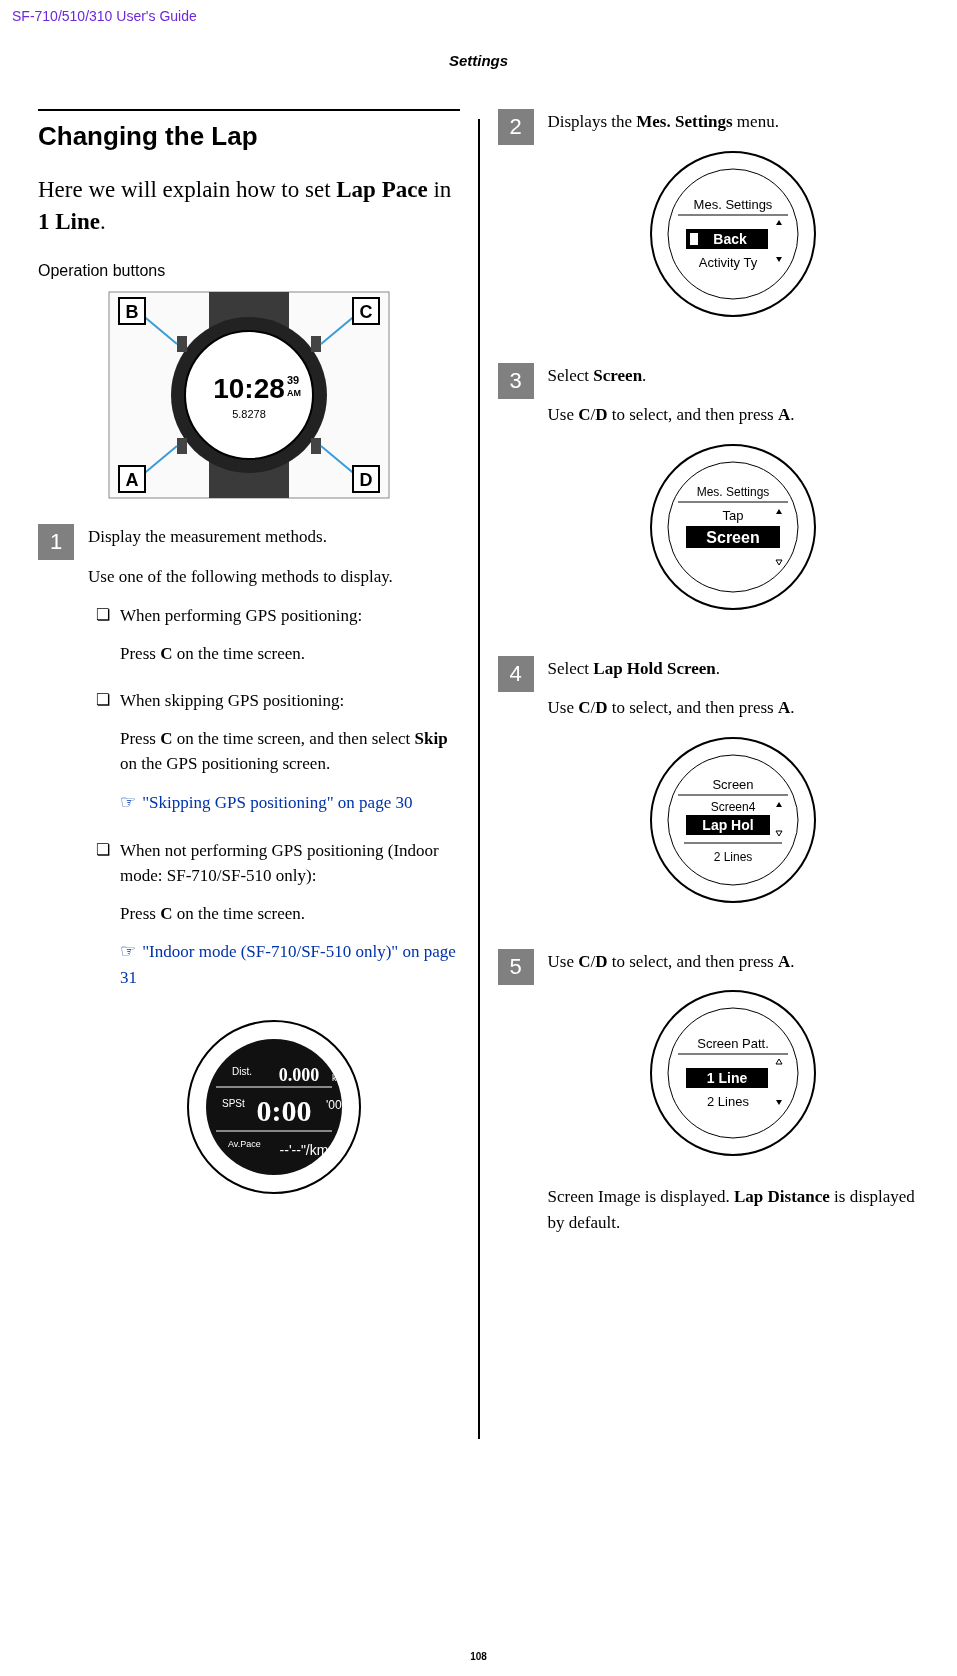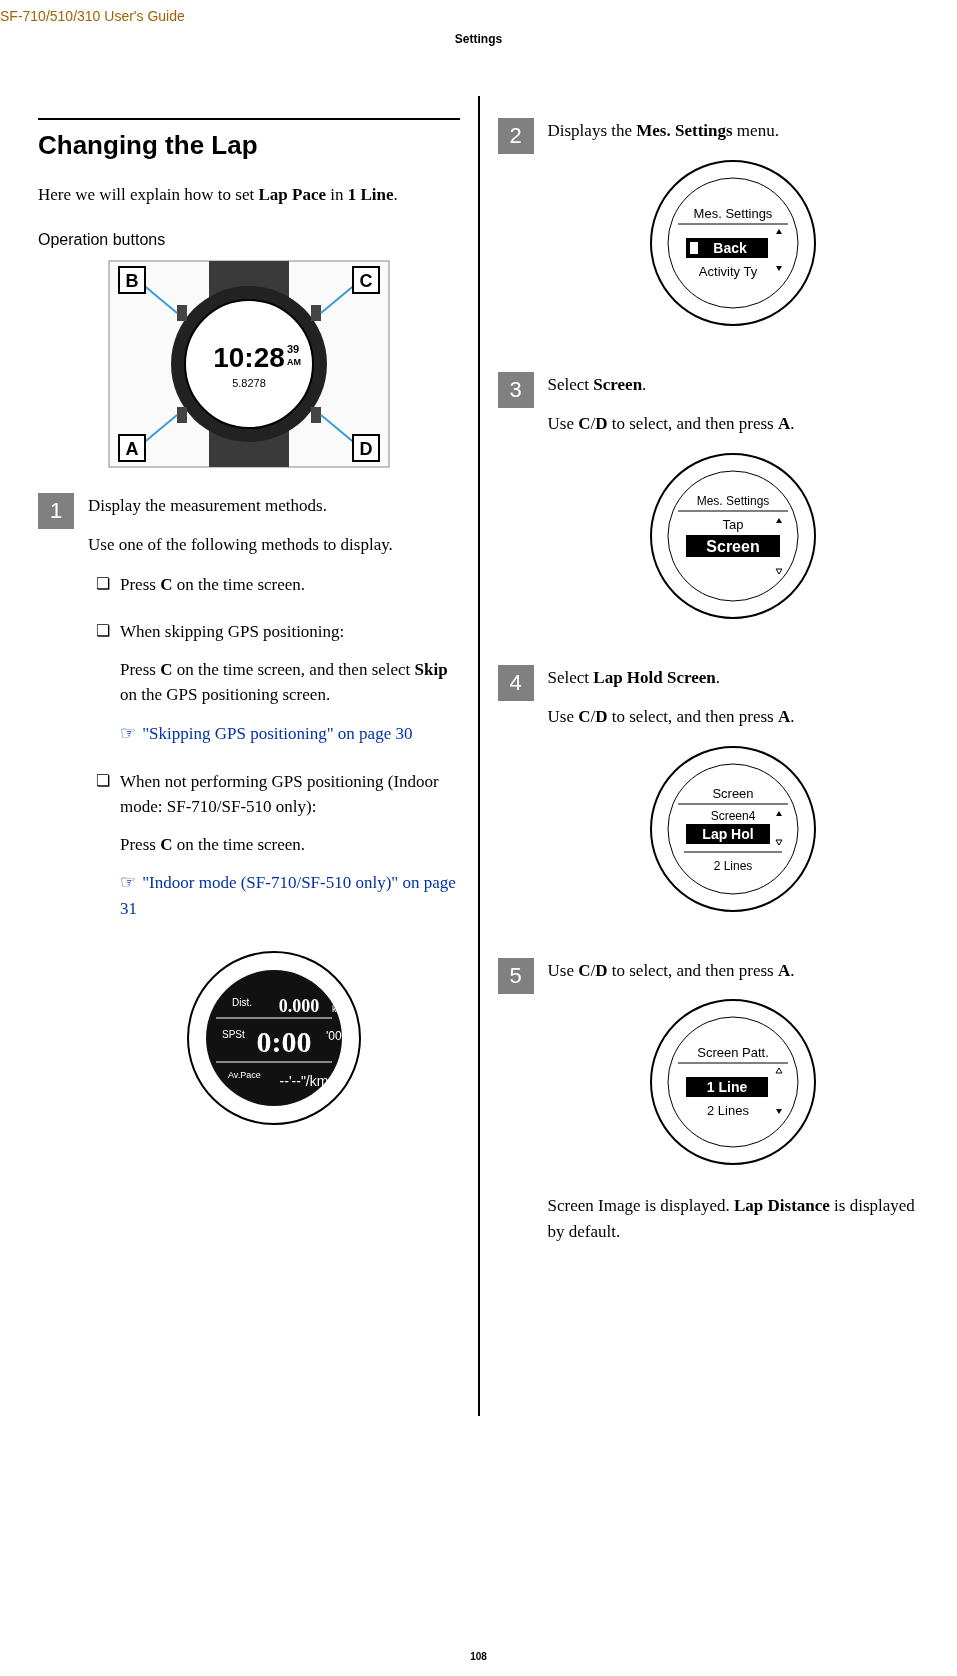--- a/index.html
+++ b/index.html
@@ -5,57 +5,58 @@
   * { box-sizing: border-box; margin: 0; padding: 0; }
   body {
     font-family: Georgia, 'Times New Roman', serif;
     color: #000;
     background: #fff;
     width: 957px;
     height: 1676px;
     position: relative;
   }
   .header-bar {
-    padding: 8px 0;
+    padding: 8px 12px;
     font-family: Arial, Helvetica, sans-serif;
     font-size: 14px;
-    color: #a16207;
+    color: #6d28d9;
   }
   .section-title {
     text-align: center;
     font-family: Arial, Helvetica, sans-serif;
     font-weight: bold;
-    font-size: 12px;
+    font-size: 15px;
+    margin-top: 20px;
     margin-bottom: 40px;
+    font-style: italic;
   }
   .content-wrap {
     display: flex;
     padding: 0 20px;
   }
   .col {
     flex: 1;
     padding: 0 18px;
-    margin-top: 32px;
   }
   .divider {
     width: 2px;
     background: #000;
     margin-top: 10px;
     height: 1320px;
   }
   .main-heading {
     font-family: Arial, Helvetica, sans-serif;
     font-weight: bold;
     font-size: 26px;
     border-top: 2px solid #000;
     padding-top: 10px;
     margin-bottom: 22px;
   }
   .intro {
-    font-size: 17px;
+    font-size: 23px;
     margin-bottom: 24px;
     line-height: 1.4;
   }
   .sub-heading {
     font-family: Arial, Helvetica, sans-serif;
     font-weight: normal;
     font-size: 16px;
     margin-bottom: 10px;
   }
   .watch-diagram {
@@ -172,20 +173,21 @@
 
     <div class="step">
       <div class="step-num">1</div>
       <div class="step-body">
         <p>Display the measurement methods.</p>
         <p>Use one of the following methods to display.</p>
 
         <div class="bullet">
           <div class="bullet-mark">❏</div>
           <div class="bullet-body">
+            <p>When performing GPS positioning:</p>
             <p class="indent"><span>Press </span><b>C</b><span> on the time screen.</span></p>
           </div>
         </div>
 
         <div class="bullet">
           <div class="bullet-mark">❏</div>
           <div class="bullet-body">
             <p>When skipping GPS positioning:</p>
             <p><span>Press </span><b>C</b><span> on the time screen, and then select </span><b>Skip</b><span> on the GPS positioning screen.</span></p>
             <p class="link link-icon">"Skipping GPS positioning" on page 30</p>

